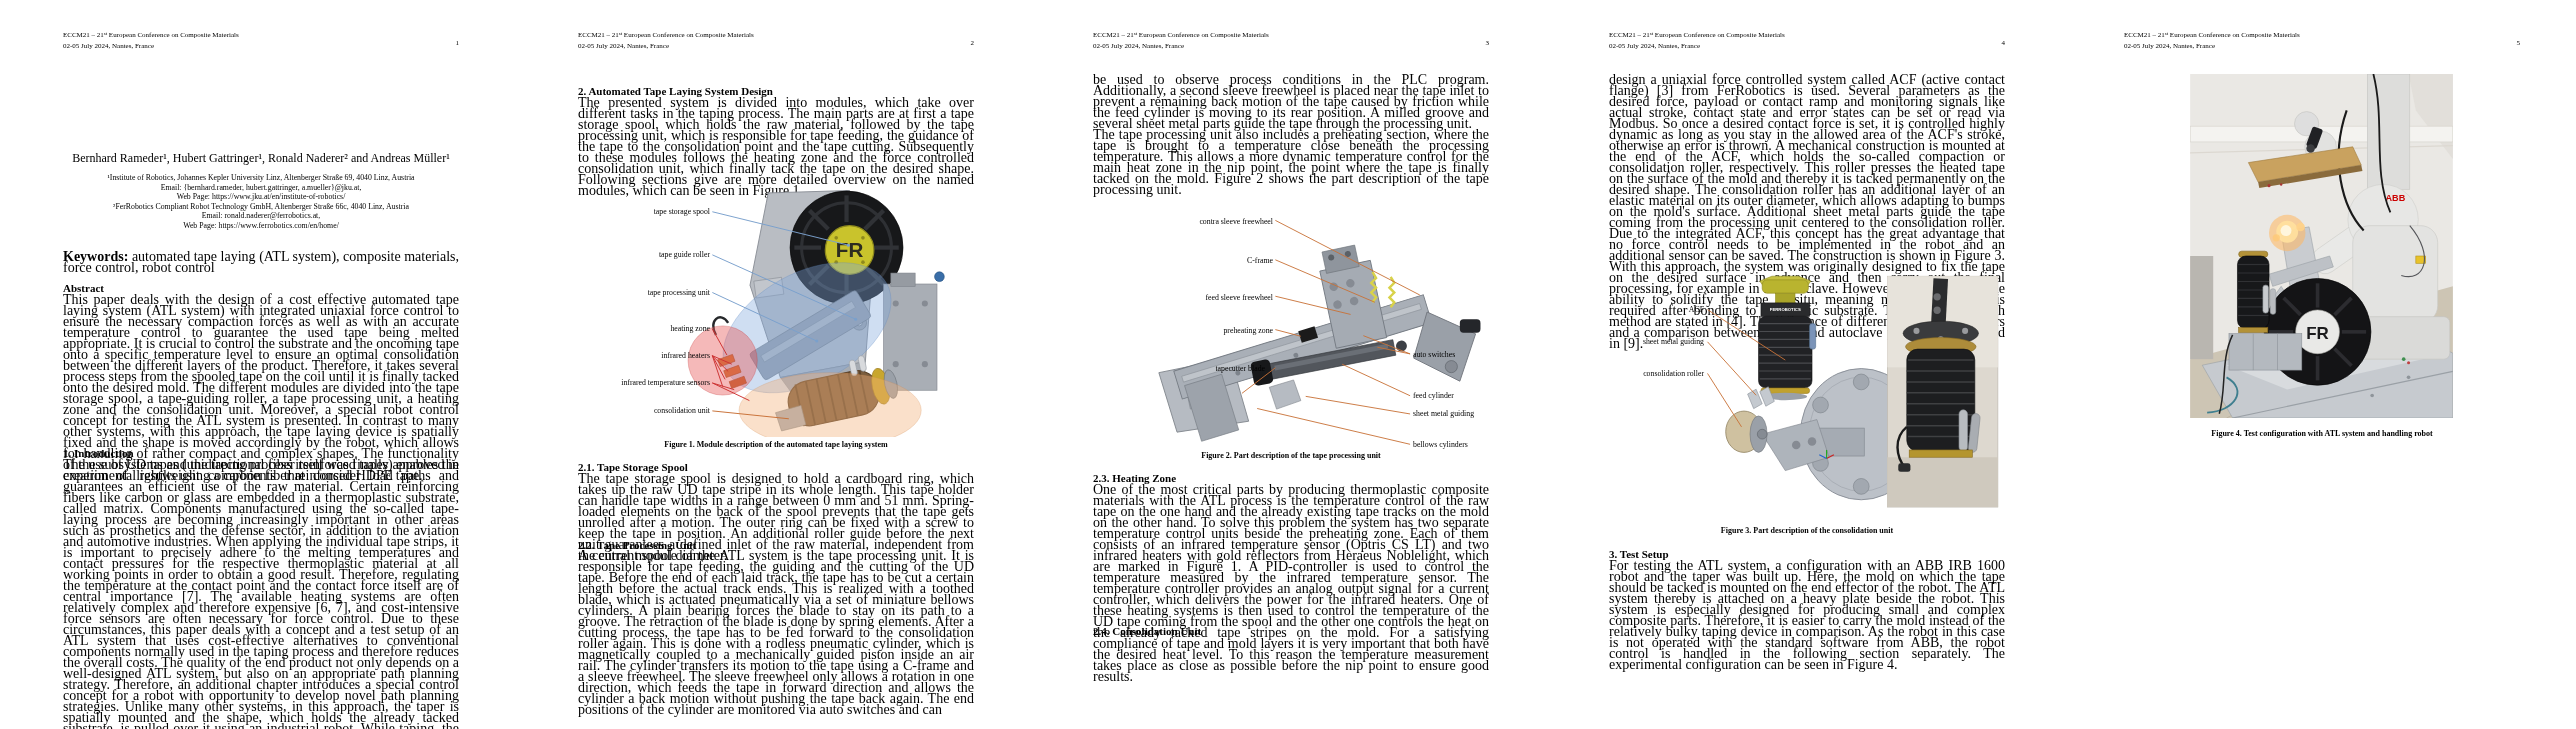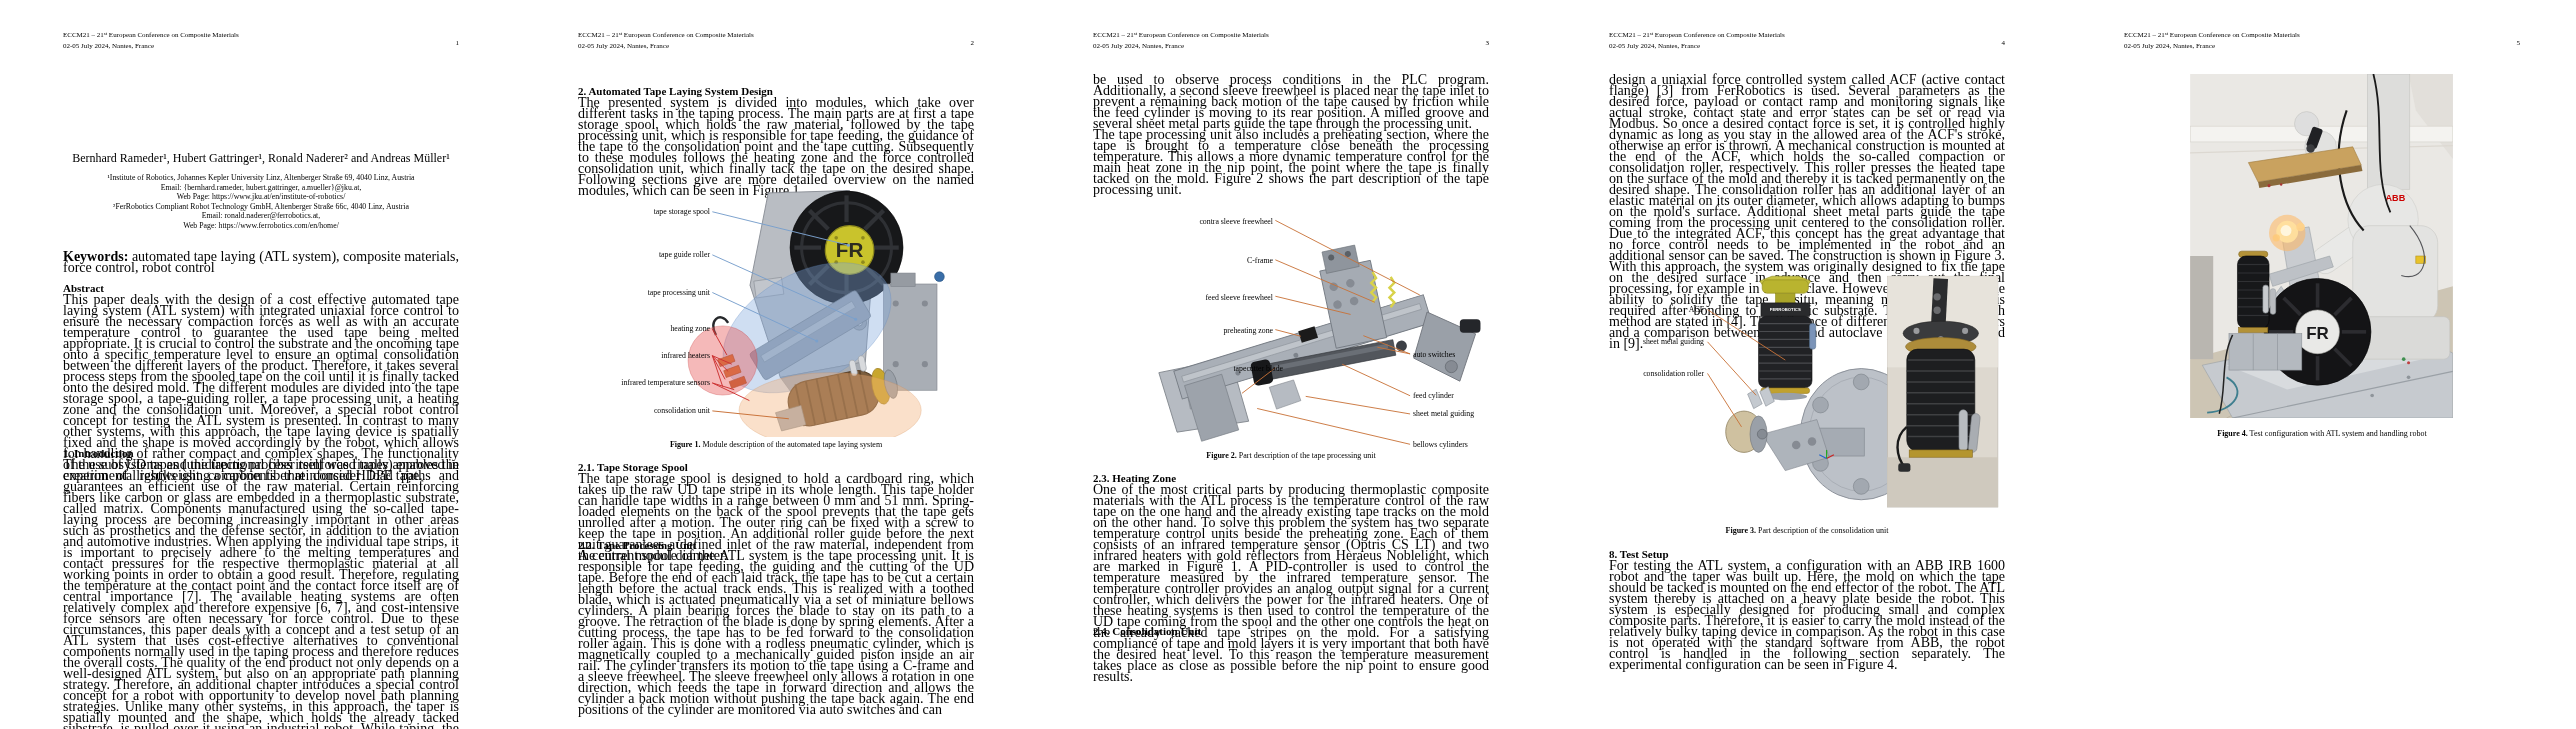--- a/index.html
+++ b/index.html
@@ -7,21 +7,21 @@
   .page{position:absolute;top:0;width:515px;height:729px;background:#fff;overflow:hidden;}
   .hdr{position:absolute;left:63px;top:30px;width:396px;font-size:7px;line-height:10px;}
   .hdr .sup{font-size:4.9px;position:relative;top:-2.4px;}
   .pagenum{position:absolute;left:63px;top:39px;width:396px;text-align:right;font-size:7px;}
   .para{position:absolute;left:63px;width:396px;font-size:14px;line-height:11px;text-align:justify;}
   .head{position:absolute;left:63px;width:396px;font-size:11px;font-weight:bold;line-height:11px;}
   .title{position:absolute;left:63px;width:396px;text-align:center;font-size:10.7px;font-weight:bold;line-height:13.7px;letter-spacing:0.1px;}
   .center{position:absolute;left:63px;width:396px;text-align:center;}
   .authors{font-size:12px;}
   .affs{font-size:7.8px;line-height:9.5px;}
-  .caption{position:absolute;left:63px;width:396px;text-align:center;font-size:8px;}
+  .caption{position:absolute;left:63px;width:396px;text-align:center;font-size:8px;font-weight:bold;}
   .figbox{position:absolute;}
   .figlabel{position:absolute;font-size:7.8px;line-height:9px;white-space:nowrap;}
   .lr{text-align:center;}
   .figsvg{position:absolute;left:0;top:0;}
 </style>
 </head>
 <body>
 
 <div class="page" style="left:0">
   <div class="hdr">
@@ -219,21 +219,21 @@
           <path d="M532,275 L478,264"></path>
         <path d="M532,344 L420,292"></path>
         <path d="M532,374 L360,345"></path>
         <path d="M532,424 L280,365"></path>
       </g>
     </svg>
     <span class="figlabel lr" style="right:215px;top:30px">contra sleeve freewheel</span>
     <span class="figlabel lr" style="right:215px;top:69px">C-frame</span>
     <span class="figlabel lr" style="right:215px;top:106px">feed sleeve freewheel</span>
     <span class="figlabel lr" style="right:215px;top:139px">preheating zone</span>
-    <span class="figlabel lr" style="right:205px;top:177px">tapecutter blade</span>
+    <span class="figlabel lr" style="right:223px;top:177px">tapecutter blade</span>
     <span class="figlabel" style="left:326px;top:163px">auto switches</span>
     <span class="figlabel" style="left:326px;top:204px">feed cylinder</span>
     <span class="figlabel" style="left:326px;top:222px">sheet metal guiding</span>
     <span class="figlabel" style="left:326px;top:253px">bellows cylinders</span>
   </div>
   <div class="caption" style="top:451px">
     <b>Figure 2.</b><span> Part description of the tape processing unit</span>
   </div>
   <div class="head" style="top:473px">2.3. Heating Zone</div>
   <div class="para" style="top:484px">One of the most critical parts by producing thermoplastic composite materials with the ATL process is the temperature control of the raw tape on the one hand and the already existing tape tracks on the mold on the other hand. To solve this problem the system has two separate temperature control units beside the preheating zone. Each of them consists of an infrared temperature sensor (Optris CS LT) and two infrared heaters with gold reflectors from Heraeus Noblelight, which are marked in Figure 1. A PID-controller is used to control the temperature measured by the infrared temperature sensor. The temperature controller provides an analog output signal for a current controller, which delivers the power for the infrared heaters. One of these heating systems is then used to control the temperature of the UD tape coming from the spool and the other one controls the heat on the already tacked tape stripes on the mold. For a satisfying compliance of tape and mold layers it is very important that both have the desired heat level. To this reason the temperature measurement takes place as close as possible before the nip point to ensure good results.</div>
@@ -334,21 +334,21 @@
         <path d="M172,162 L228,250"></path>
       </g>
     </svg>
     <span class="figlabel lr" style="right:300px;top:30px">ACF</span>
     <span class="figlabel lr" style="right:300px;top:62px">sheet metal guiding</span>
     <span class="figlabel lr" style="right:300px;top:94px">consolidation roller</span>
   </div>
   <div class="caption" style="top:526px">
     <b>Figure 3.</b><span> Part description of the consolidation unit</span>
   </div>
-  <div class="head" style="top:549px">8. Test Setup</div>
+  <div class="head" style="top:549px">3. Test Setup</div>
   <div class="para" style="top:560px">For testing the ATL system, a configuration with an ABB IRB 1600 robot and the taper was built up. Here, the mold on which the tape should be tacked is mounted on the end effector of the robot. The ATL system thereby is attached on a heavy plate beside the robot. This system is especially designed for producing small and complex composite parts. Therefore, it is easier to carry the mold instead of the relatively bulky taping device in comparison. As the robot in this case is not operated with the standard software from ABB, the robot control is handled in the following section separately. The experimental configuration can be seen in Figure 4.</div>
 </div>
 
 <div class="page" style="left:2061px">
   <div class="hdr">
     <span><span>ECCM21 – 21</span><span class="sup">st</span><span> European Conference on Composite Materials</span></span><br>
     <span>02-05 July 2024, Nantes, France</span>
   </div>
   <div class="pagenum">5</div>
 

